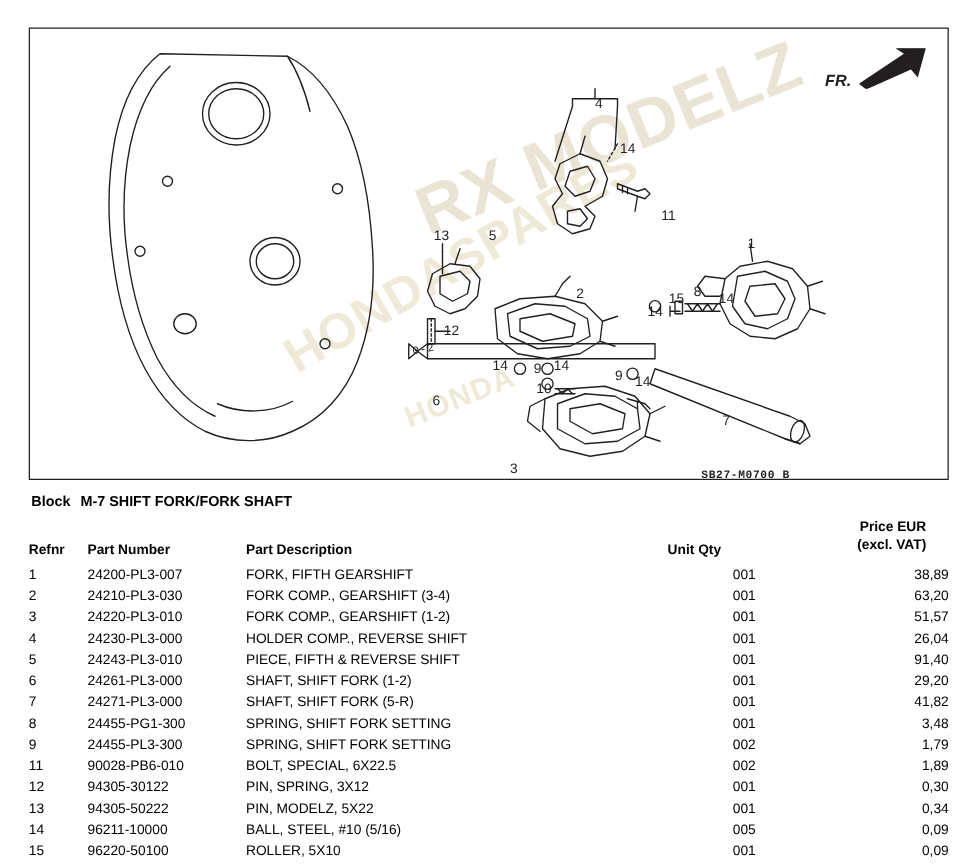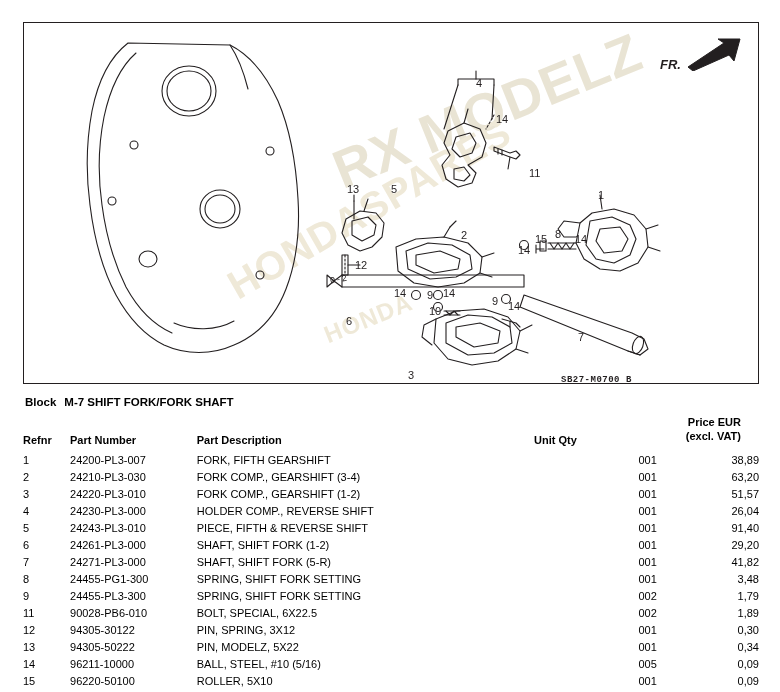--- a/index.html
+++ b/index.html
@@ -123,21 +123,21 @@
     vertical-align: bottom;
   }
   table.parts td {
     font-size: 11px;
     padding: 2.5px 0;
     vertical-align: top;
   }
   .col-refnr { width: 46px; }
   .col-partnum { width: 124px; }
   .col-desc { width: 330px; }
-  .col-qty { width: 120px; text-align: right; }
+  .col-qty { width: 120px; text-align: center; }
   .col-price { width: 100px; text-align: right; }
   th.col-price { text-align: right; }
   th.col-qty { text-align: left; }
   .hdr-row th { border-bottom: 0; }
 </style>
 </head>
 <body>
 
 <div class="page">
 

